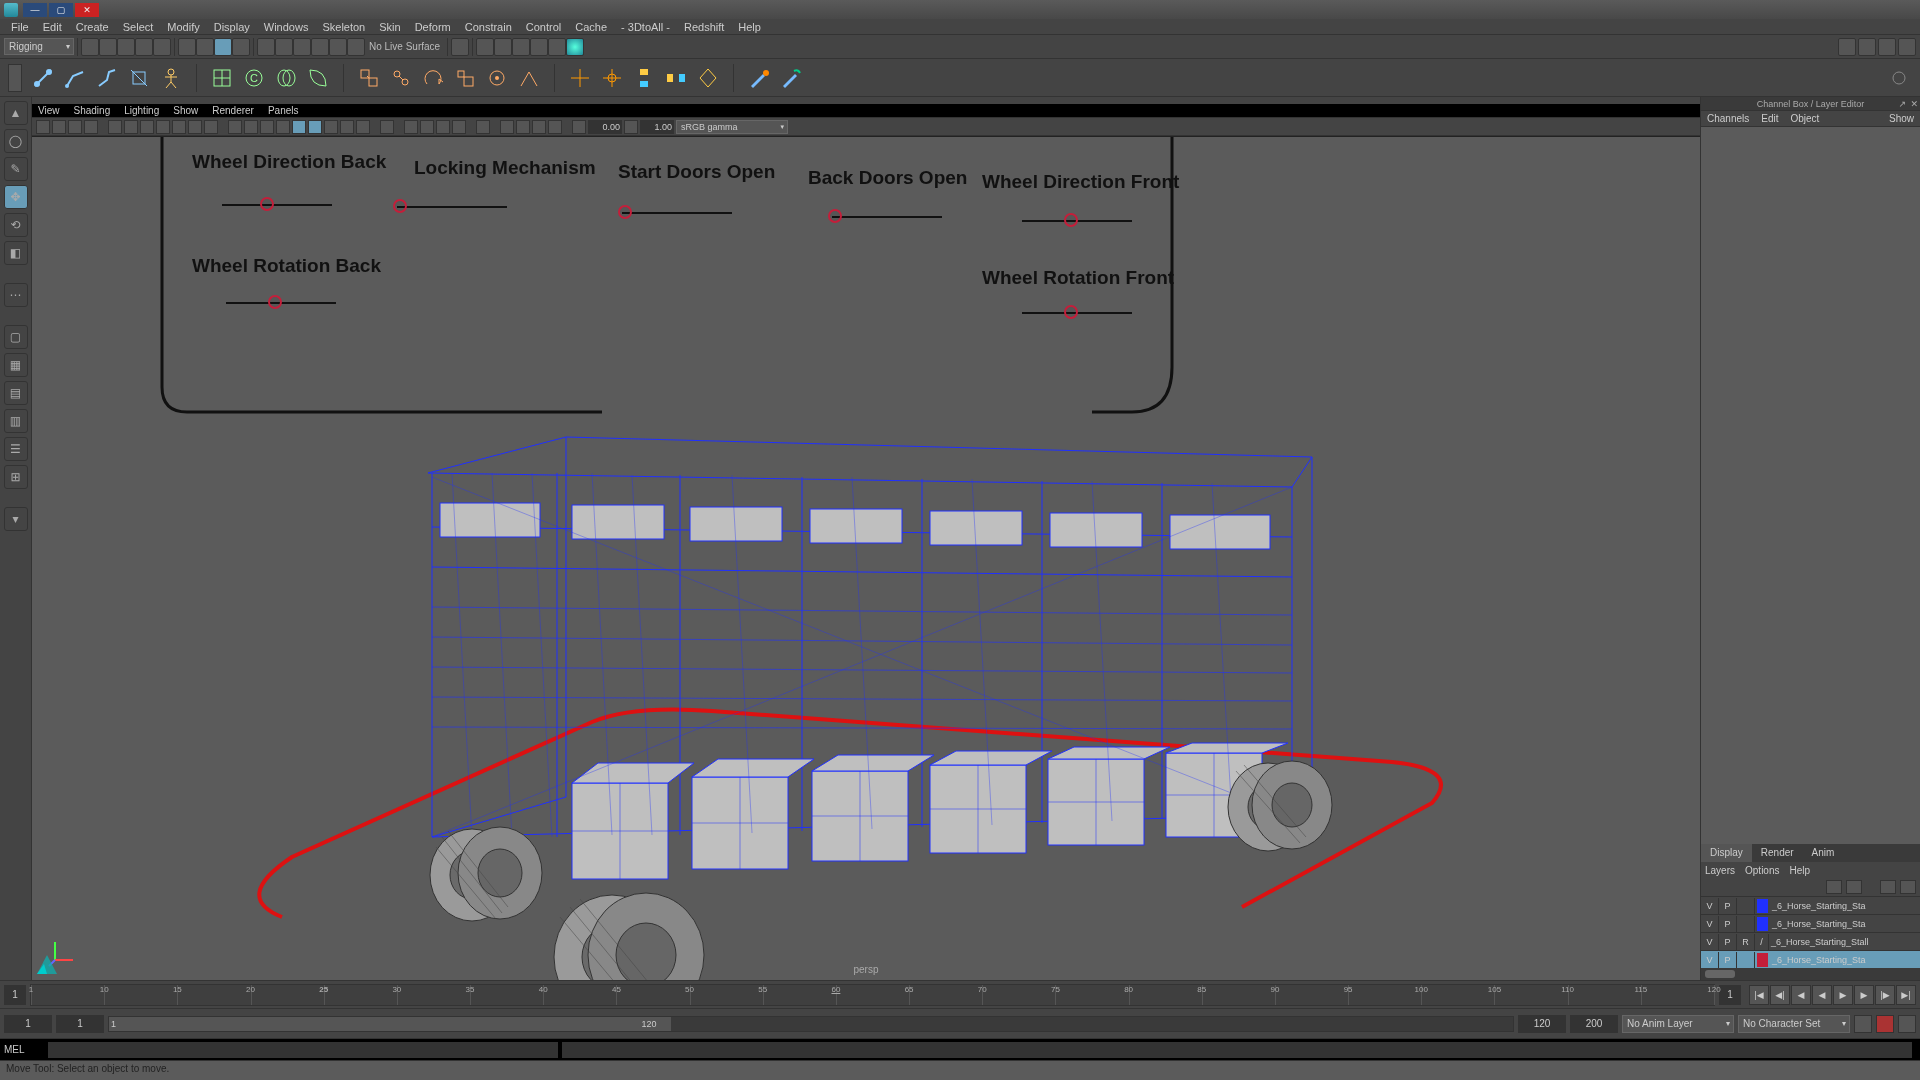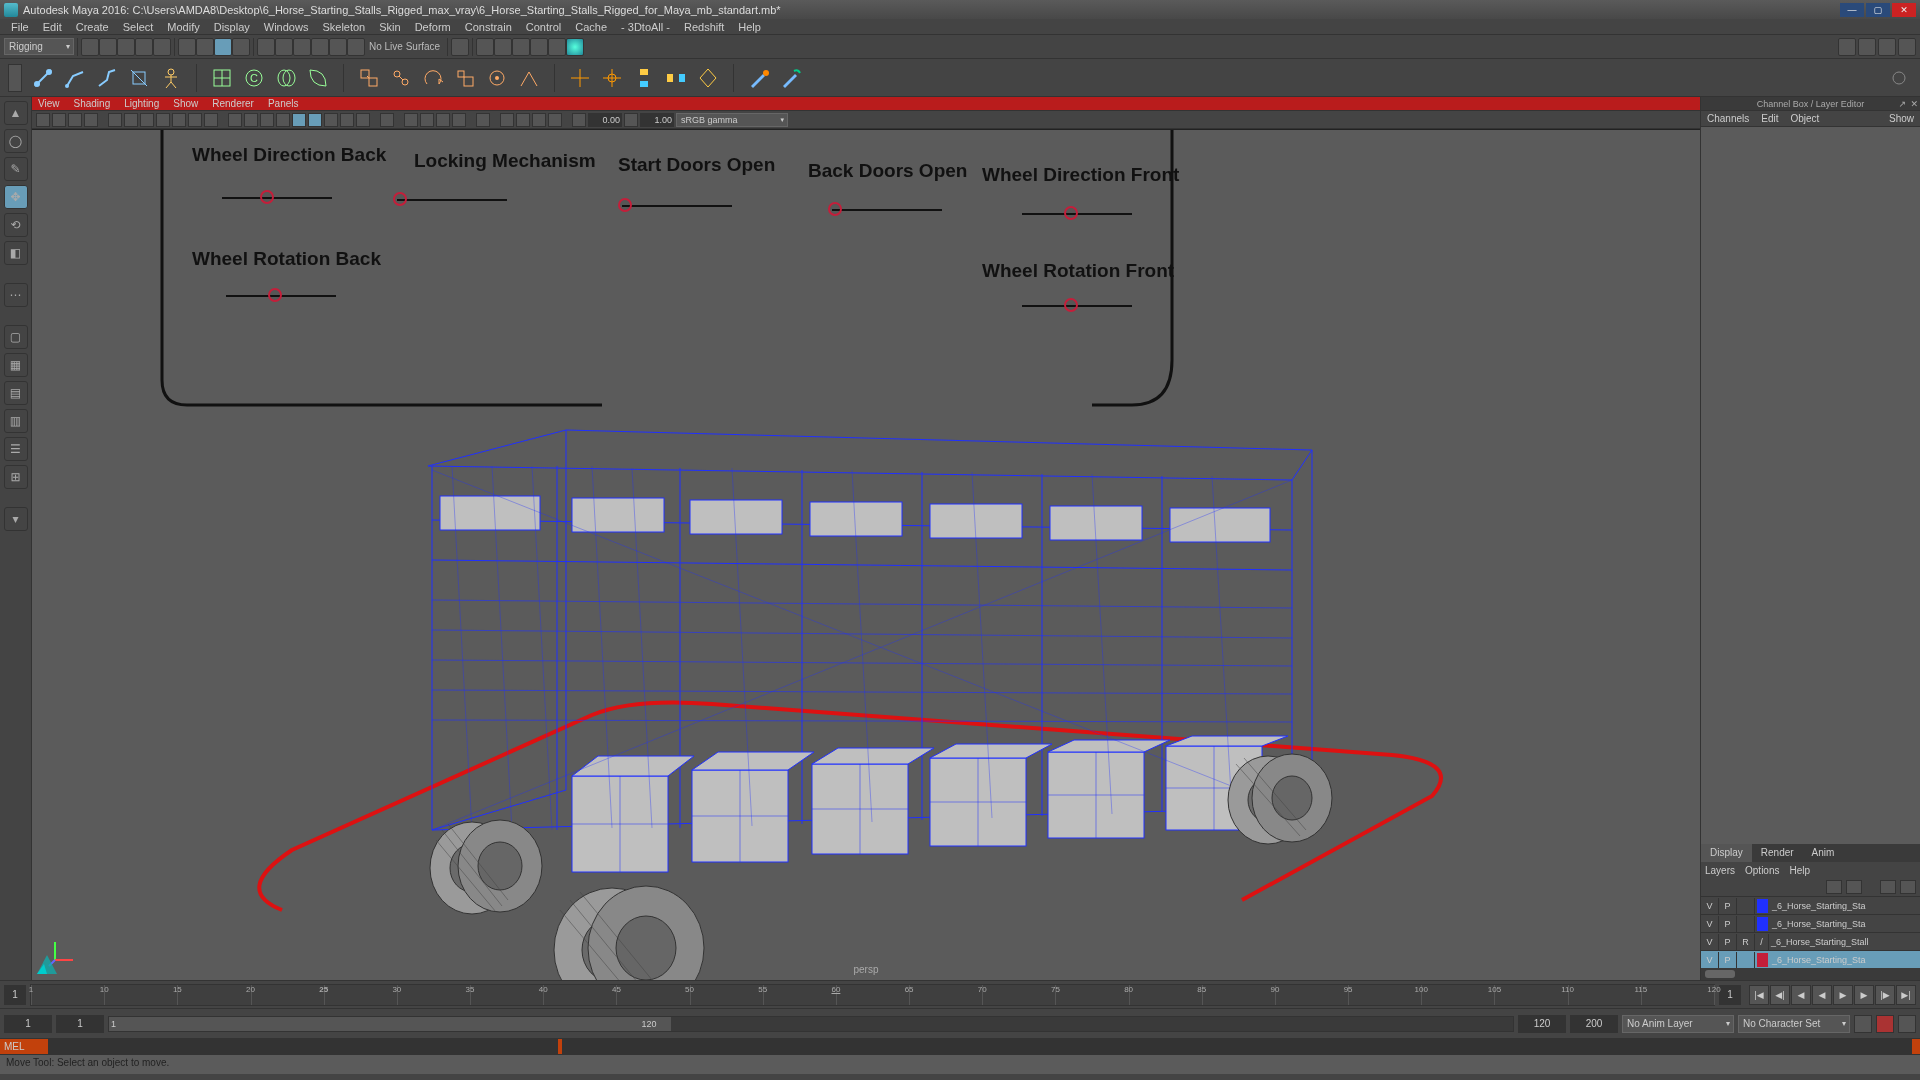--- a/index.html
+++ b/index.html
@@ -26,21 +26,21 @@
 .shelf2 .tic { width: 26px; height: 26px; display: flex; align-items: center; justify-content: center; }
 .shelf2 svg { display: block; }
 .shelf2 .sep2 { width: 1px; height: 28px; background: #333; margin: 0 4px; }
 .push-right { margin-left: auto; display:flex; gap:2px; }
 .main-area { display: flex; height: calc(1080px - 19px - 16px - 24px - 38px - 28px - 30px - 22px - 20px); }
 .left-toolbox { width: 32px; background: #444; display: flex; flex-direction: column; align-items: center; padding-top: 4px; gap: 4px; border-right: 1px solid #333; }
 .left-toolbox .tb { width: 24px; height: 24px; border: 1px solid #333; border-radius: 3px; display:flex; align-items:center; justify-content:center; color:#aaa; font-size:12px;}
 .left-toolbox .tb.sel { background: #689db8; }
 .left-toolbox .spc { height: 10px; }
 .viewport-wrap { flex: 1; display: flex; flex-direction: column; background: #444; }
-.vp-menu { height: 14px; background: #b91c1c; display: flex; align-items: center; padding: 0 6px; gap: 14px; font-size: 10px; color: #ccc; border-bottom: 1px solid #333; }
+.vp-menu { height: 14px; background: #000000; display: flex; align-items: center; padding: 0 6px; gap: 14px; font-size: 10px; color: #ccc; border-bottom: 1px solid #333; margin-top: 7px; }
 .vp-toolbar { height: 18px; background: #444; display: flex; align-items: center; padding: 0 4px; gap: 2px; border-bottom: 1px solid #333; }
 .vp-toolbar .ic2 { width: 14px; height: 14px; background: #555; border: 1px solid #333; }
 .vp-toolbar .ic2.on { background: #689db8; }
 .vp-toolbar .num { width: 34px; height: 14px; background: #333; font-size: 9px; line-height: 14px; text-align: right; padding-right: 2px; color: #ccc; }
 .vp-toolbar .dd2 { width: 112px; height: 14px; background: #555; border: 1px solid #666; font-size: 9px; line-height: 12px; padding: 0 4px; color: #ccc; position: relative; }
 .vp-toolbar .dd2:after { content: "▾"; position: absolute; right: 3px; font-size: 7px; }
 .viewport { flex: 1; background: #5b5b5b; position: relative; overflow: hidden; border-top: 1px solid #222; }
 .control-panel { position: absolute; top: 0; left: 120px; width: 1030px; height: 280px; }
 .cp-border { position: absolute; inset: 0; }
 .ctrl-label { position: absolute; font-family: Arial; font-weight: bold; font-size: 19px; color: #111; }
@@ -79,32 +79,31 @@
 .pb-btns .pb { width: 20px; height: 20px; background: #555; border: 1px solid #333; color: #ccc; font-size: 9px; text-align: center; line-height: 18px; }
 .range-bar { height: 30px; background: #444; display: flex; align-items: center; padding: 0 4px; gap: 4px; border-top: 1px solid #333; }
 .range-bar .rin { width: 48px; height: 18px; background: #333; color: #ccc; font-size: 10px; text-align: center; line-height: 18px; }
 .range-bar .rtrack { flex: 1; height: 16px; background: #3a3a3a; border: 1px solid #333; position: relative; }
 .range-bar .rtrack .inner { position: absolute; left: 0; right: 60%; top: 0; bottom: 0; background: #555; }
 .range-bar .rtrack .lab { position: absolute; left: 2px; top: 0; font-size: 9px; color: #ccc; line-height: 14px; }
 .range-bar .rtrack .lab2 { position: absolute; right: 61%; top: 0; font-size: 9px; color: #ccc; line-height: 14px; }
 .range-bar .dd3 { width: 112px; height: 18px; background: #555; border: 1px solid #666; font-size: 10px; line-height: 16px; padding: 0 4px; color: #ccc; position: relative; }
 .range-bar .dd3:after { content: "▾"; position: absolute; right: 3px; font-size: 8px; }
 .range-bar .ebtn { width: 18px; height: 18px; background: #555; border: 1px solid #333; }
-.cmd-line { height: 16px; background: #c2410c; display: flex; align-items: center; padding: 0 4px; gap: 4px; border-top: 1px solid #333; }
+.cmd-line { height: 22px; background: #000000; display: flex; align-items: center; padding: 0 4px; gap: 4px; border-top: 1px solid #333; }
 .cmd-line .mel { width: 40px; font-size: 10px; color: #ccc; }
 .cmd-line .cin { flex: 0 0 510px; height: 16px; background: #333; }
 .cmd-line .cout { flex: 1; height: 16px; background: #333; }
 .help-line { height: 20px; background: #5b5b5b; font-size: 10px; color: #222; padding: 2px 6px; border-top: 1px solid #333; }
 </style>
 </head>
 <body>
 
 <div class="title-bar">
   <div class="app-icon"></div>
-  <div class="title">Autodesk Maya 2016: C:\Users\AMDA8\Desktop\6_Horse_Starting_Stalls_Rigged_max_vray\6_Horse_Starting_Stalls_Rigged_for_Maya_mb_standart.mb*</div>
   <div class="win-btns">
     <div class="b win-min">—</div>
     <div class="b win-max">▢</div>
     <div class="b win-close">✕</div>
   </div>
 </div>
 
 <div class="menu-bar">
   <span>File</span>
   <span>Edit</span>

